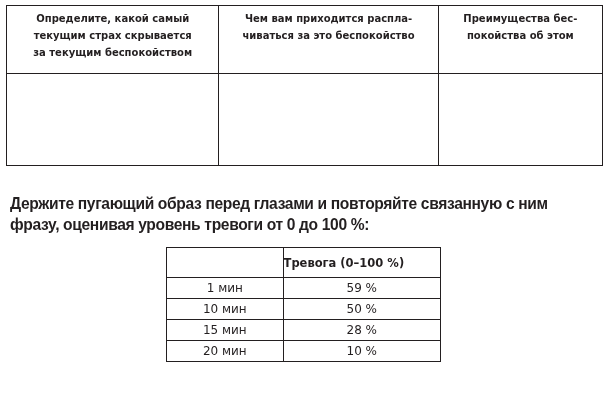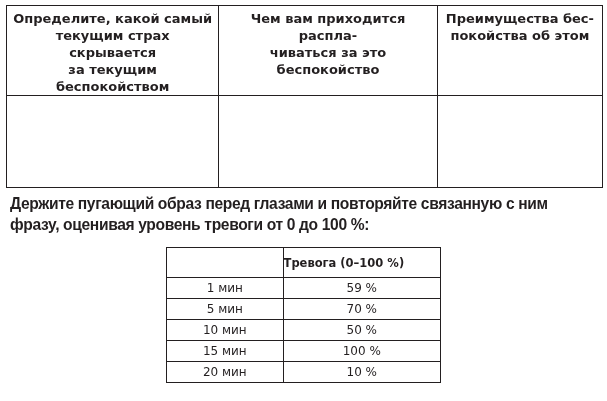--- a/index.html
+++ b/index.html
@@ -1,21 +1,21 @@
 <!DOCTYPE html>
 <html><head>
   <meta charset="utf-8">
   <style>
     html, body { margin: 0; padding: 0; background: #ffffff; }
     body { width: 607px; height: 401px; position: relative; overflow: hidden;
            font-family: "DejaVu Sans", sans-serif; color: #231f20; }
     table { border-collapse: collapse; position: absolute; }
     td, th { border: 1.5px solid #231f20; padding: 0; }
     #top-table { left: 6px; top: 5px; width: 597px; }
-    #top-table th { font-weight: bold; font-size: 13px; line-height: 17px;
+    #top-table th { font-weight: bold; font-size: 10px; line-height: 17px;
                     text-align: center; vertical-align: top; padding: 4px 4px 0 4px; height: 63px; }
     #top-table td { height: 91px; }
     .col1 { width: 213px; } .col2 { width: 221px; } .col3 { width: 161px; }
     #instruction { position: absolute; left: 8px; top: 191px; width: 600px;
                    font-family: "Liberation Sans", sans-serif; font-weight: bold;
                    font-size: 15.6px; line-height: 21px; letter-spacing: -0.35px; margin: 2px; }
     #bottom-table { left: 166px; top: 247px; width: 275px; }
     #bottom-table th { font-weight: bold; font-size: 11.5px; height: 29px; text-align: left; }
     #bottom-table td { font-size: 12px; height: 20px; text-align: center; }
     .bc1 { width: 116px; } .bc2 { width: 157px; }
@@ -61,29 +61,25 @@
       <th class="bc1"></th>
       <th class="bc2">Тревога (0–100 %)</th>
     </tr>
   </thead>
   <tbody>
     <tr>
       <td>1 мин</td>
       <td>59 %</td>
     </tr>
     <tr>
-      <td>5 мин</td>
-      <td>70 %</td>
-    </tr>
-    <tr>
       <td>10 мин</td>
       <td>50 %</td>
     </tr>
     <tr>
       <td>15 мин</td>
-      <td>100 %</td>
+      <td>28 %</td>
     </tr>
     <tr>
       <td>20 мин</td>
       <td>10 %</td>
     </tr>
   </tbody>
 </table>
 
 </body></html>

